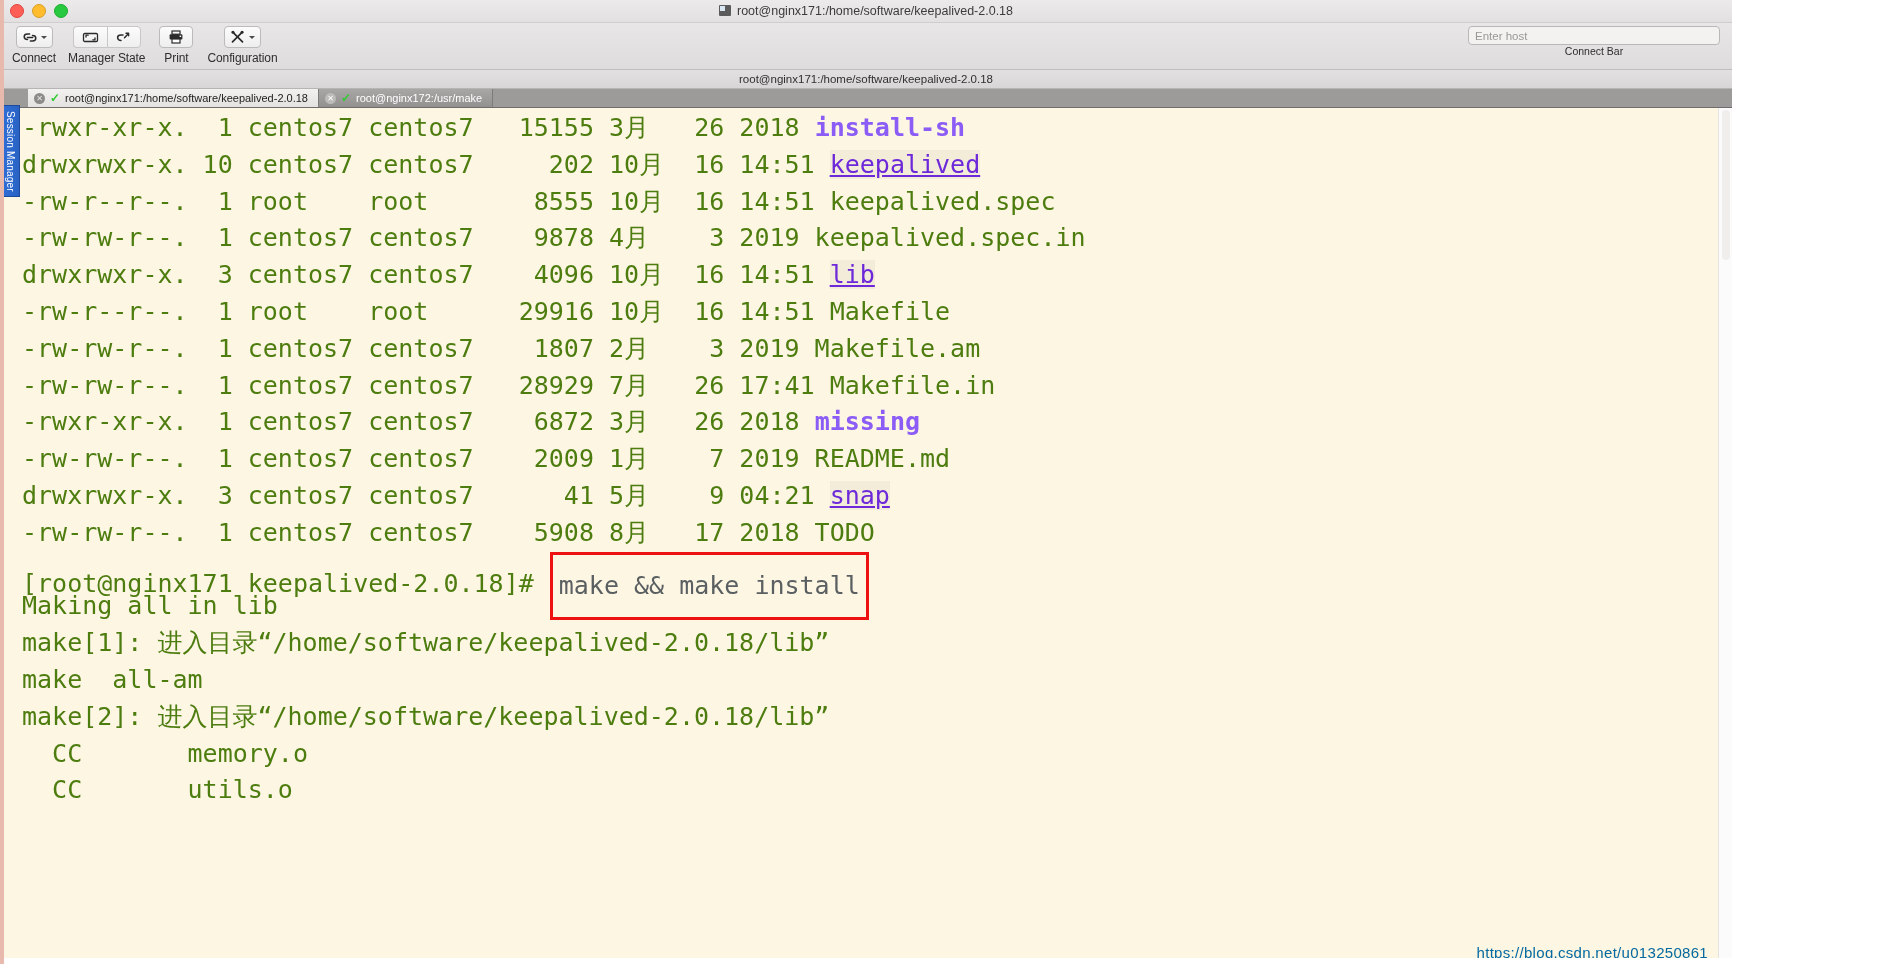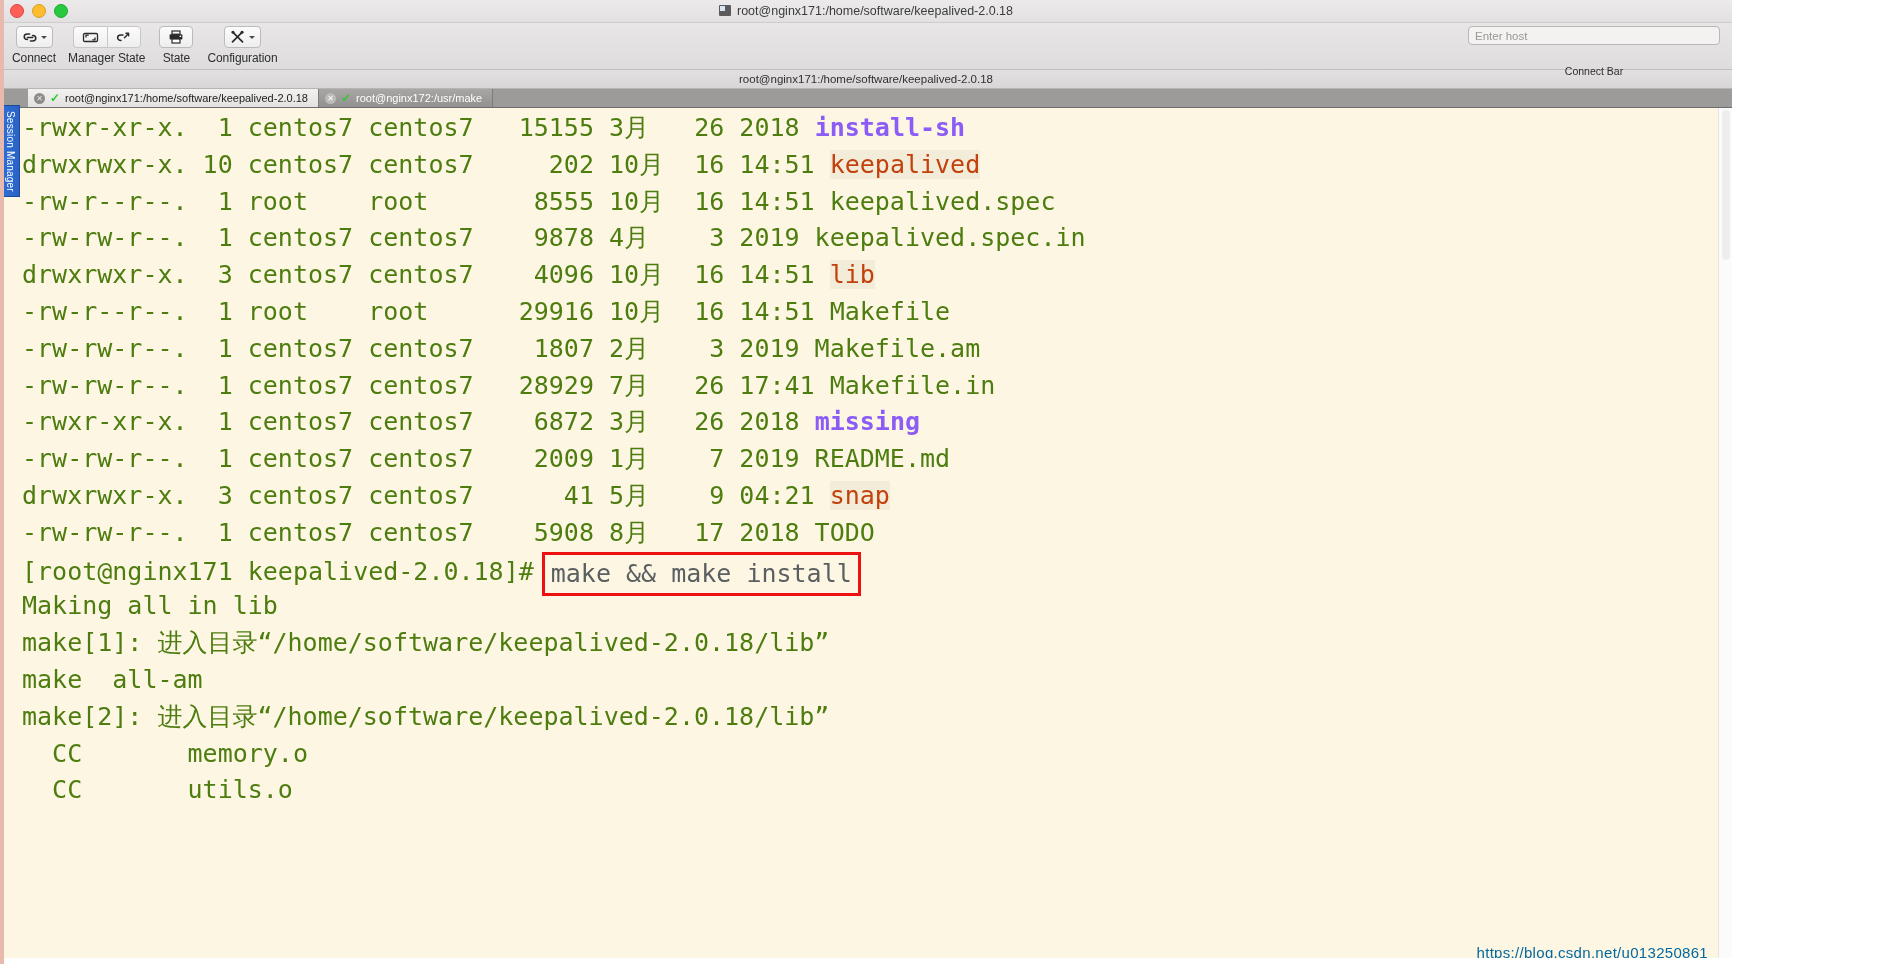--- a/index.html
+++ b/index.html
@@ -152,21 +152,21 @@
     font-size: 11.5px;
     color: #4a4a4a;
     padding: 0 6px;
     box-sizing: border-box;
     font-family: "Liberation Sans", sans-serif;
   }
   .host-input::placeholder { color: #9a9896; }
   .connect-bar-label {
     font-size: 10.5px;
     color: #2e2e2e;
-    margin-top: 20px;
+    margin-top: 0;
   }
 
   
   .pathbar {
     height: 18px;
     background: linear-gradient(to bottom,#e2e0e0,#d8d6d6);
     border-bottom: 1px solid #b6b4b4;
     display: flex;
     align-items: center;
     justify-content: center;
@@ -262,29 +262,29 @@
     box-sizing: border-box;
     font-family: "DejaVu Sans Mono", "Liberation Mono", monospace;
     font-size: 25px;
     line-height: 36.8px;
     color: #5a5f62;
     white-space: pre;
     overflow: hidden;
     letter-spacing: 0px;
   }
   .term-line { height: 36.8px; }
-  .seg-dir { color: #c2410c; background: rgba(219,213,191,0.30); }
+  .seg-dir { color: #6d28d9; background: rgba(219,213,191,0.30); text-decoration: underline; }
   .seg-exec { color: #8b5cf6; font-weight: bold; }
   .seg-plain { color: #4d7c0f; }
 
   .cmd-box {
     display: inline-block;
     border: 3px solid #ee1111;
-    padding: 4px 6px;
-    margin-left: 8px;
+    padding: 16px 6px;
+    margin-left: 16px;
     line-height: 30px;
     vertical-align: -2px;
   }
 
   .scrollbar-track {
     position: absolute;
     top: 0; right: 0;
     width: 14px;
     height: 100%;
     background: #fbfbfb;
@@ -382,21 +382,21 @@
 
     <div class="tb-item">
       <div class="tb-btn">
         <svg width="16" height="14" viewBox="0 0 16 14">
           <rect x="4" y="1" width="8" height="3.2" stroke="#2b2b2b" stroke-width="1.2" fill="none"></rect>
           <rect x="1.6" y="4.2" width="12.8" height="5.4" rx="1" fill="#2b2b2b"></rect>
           <rect x="4" y="9" width="8" height="4" stroke="#2b2b2b" stroke-width="1.2" fill="#ffffff"></rect>
           <rect x="11.6" y="5.6" width="1.6" height="1.4" fill="#ffffff"></rect>
         </svg>
       </div>
-      <div class="tb-label">State</div>
+      <div class="tb-label">Print</div>
     </div>
 
     <div class="tb-item">
       <div class="tb-btn">
         <svg width="16" height="14" viewBox="0 0 16 14">
           <path d="M2.5 1.8 L12.5 11.8" stroke="#2b2b2b" stroke-width="1.7" stroke-linecap="round"></path>
           <path d="M12.5 1.8 L2.5 11.8" stroke="#2b2b2b" stroke-width="1.7" stroke-linecap="round"></path>
           <circle cx="3" cy="2.3" r="1.5" fill="#2b2b2b"></circle>
           <circle cx="12" cy="2.3" r="1.5" fill="#2b2b2b"></circle>
         </svg>

